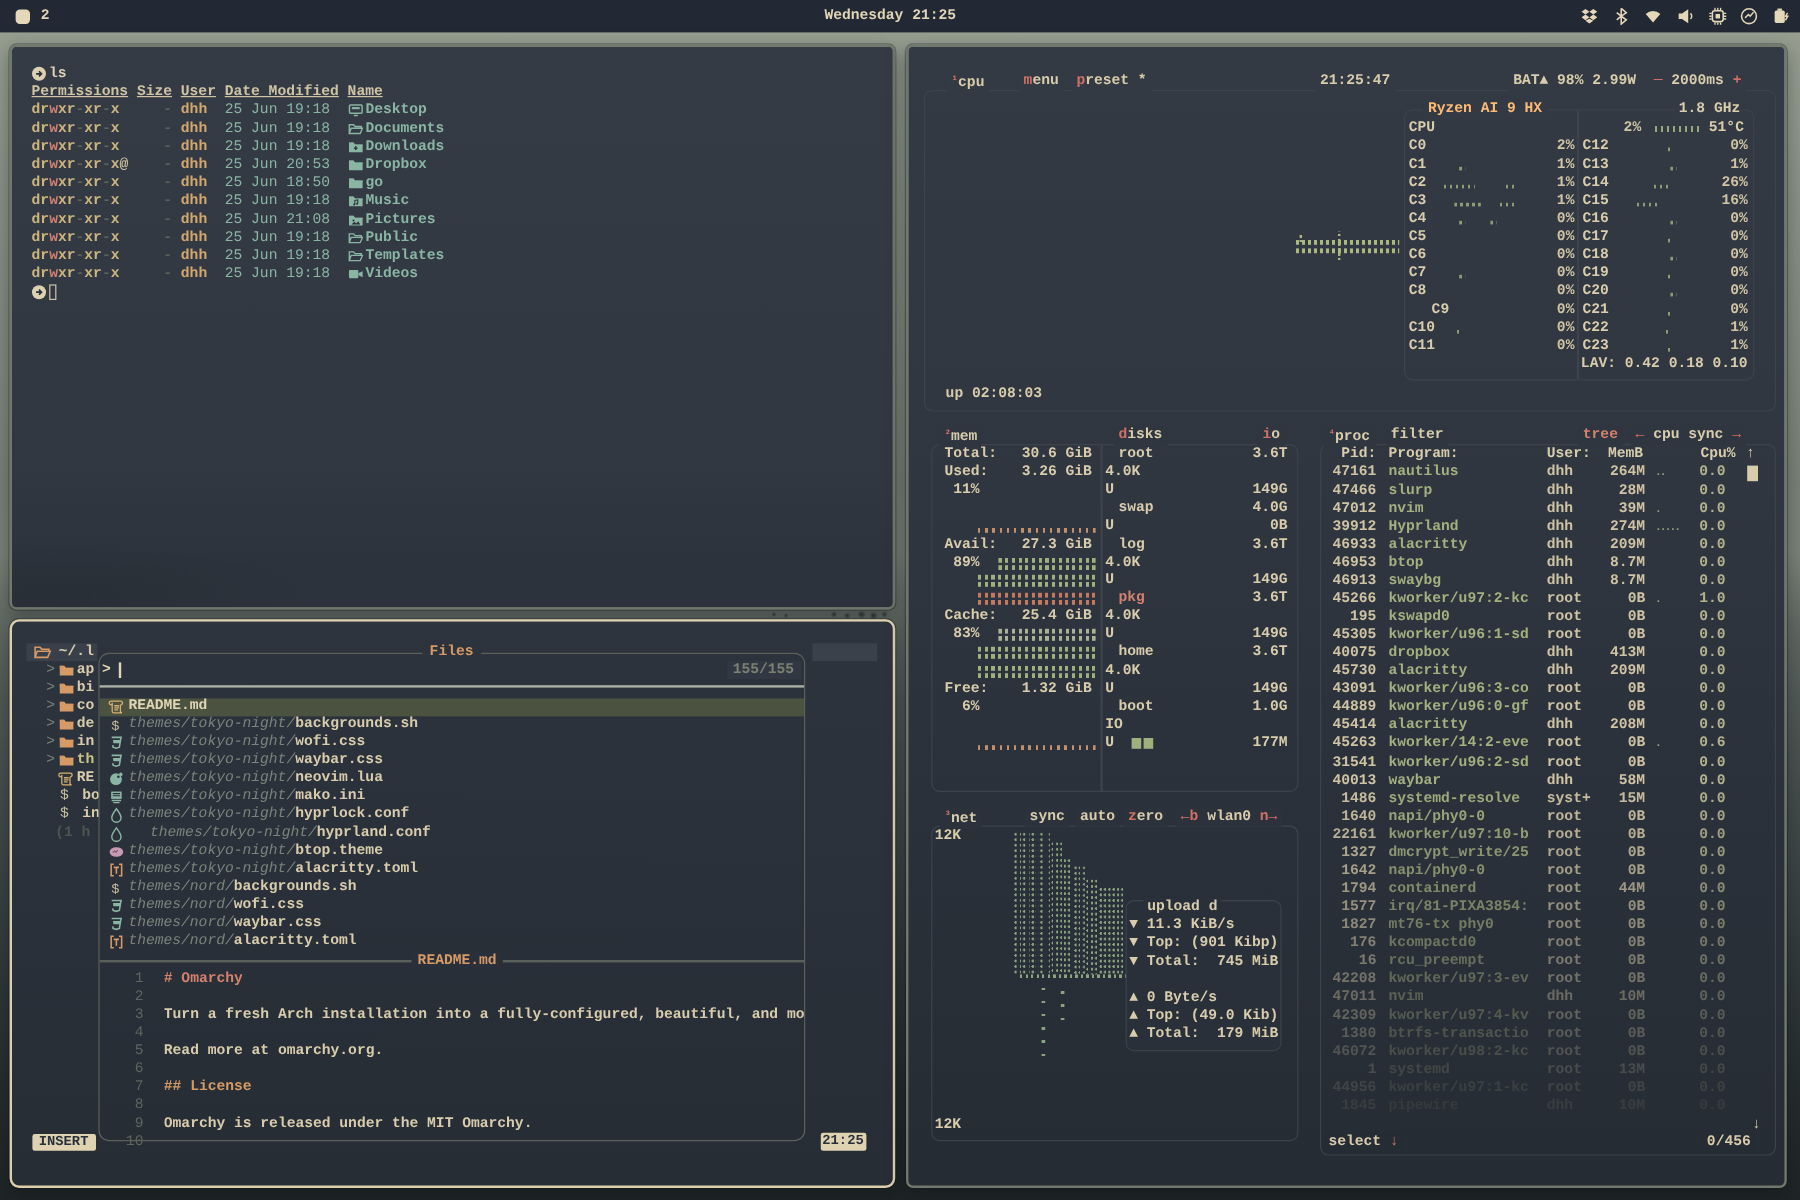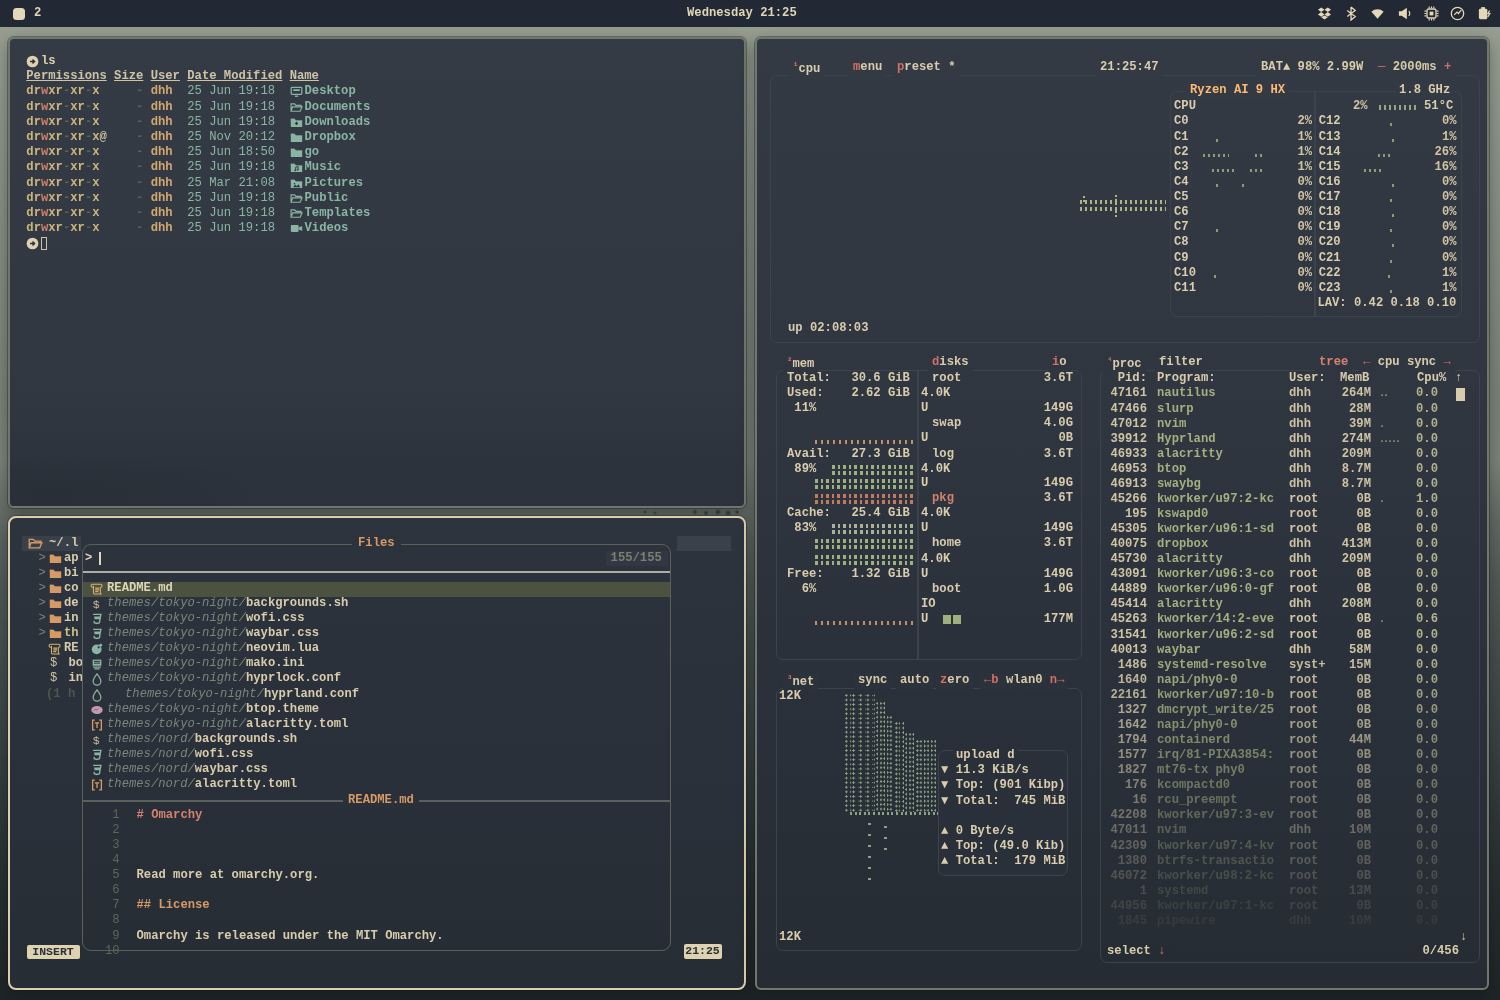--- a/index.html
+++ b/index.html
@@ -80,21 +80,21 @@
     <div class="t r" style="left:177.3px;top:75.7px;"><span style="color:#8ab5a3;">25 Jun 19:18</span></div>
     <svg width="13" height="13" viewBox="0 0 16 16" style="position:absolute;left:279.8px;top:76.7px">
       <path d="M1 3.5 h4.6 l1.6 2 H15 v8 H1 z" fill="#8ab5a3"></path>
       <path d="M1 3.5 h4.6 l1.6 2 H15 v1.4 H1 z" fill="#8ab5a3" opacity=".75"></path>
       <path d="M8 7 v3 M6.3 8.6 L8 10.4 L9.7 8.6" stroke="#2b313c" stroke-width="1.3" fill="none"></path>
     </svg>
     <div class="t" style="left:294.5px;top:75.7px;"><span style="color:#8ab5a3;font-weight:bold;">Downloads</span></div>
     <div class="t" style="left:16.3px;top:90.9px;"><span style="color:#ccb57e;">d</span><span style="color:#ccb57e;">r</span><span style="color:#d4816e;">w</span><span style="color:#ccb57e;">x</span><span style="color:#ccb57e;">r</span><span style="color:#58615a;">-</span><span style="color:#ccb57e;">x</span><span style="color:#ccb57e;">r</span><span style="color:#58615a;">-</span><span style="color:#ccb57e;">x</span><span style="color:#cfc3a4;">@</span></div>
     <div class="t" style="left:126.1px;top:90.9px;"><span style="color:#58615a;">-</span></div>
     <div class="t" style="left:140.7px;top:90.9px;"><span style="color:#d2a86f;font-weight:bold;">dhh</span></div>
-    <div class="t r" style="left:177.3px;top:90.9px;"><span style="color:#8ab5a3;">25 Nov 20:12</span></div>
+    <div class="t r" style="left:177.3px;top:90.9px;"><span style="color:#8ab5a3;">25 Jun 20:53</span></div>
     <svg width="13" height="13" viewBox="0 0 16 16" style="position:absolute;left:279.8px;top:91.9px">
       <path d="M1 3.5 h4.6 l1.6 2 H15 v8 H1 z" fill="#8ab5a3"></path>
       <path d="M1 3.5 h4.6 l1.6 2 H15 v1.4 H1 z" fill="#8ab5a3" opacity=".75"></path>
     </svg>
     <div class="t" style="left:294.5px;top:90.9px;"><span style="color:#8ab5a3;font-weight:bold;">Dropbox</span></div>
     <div class="t" style="left:16.3px;top:106.1px;"><span style="color:#ccb57e;">d</span><span style="color:#ccb57e;">r</span><span style="color:#d4816e;">w</span><span style="color:#ccb57e;">x</span><span style="color:#ccb57e;">r</span><span style="color:#58615a;">-</span><span style="color:#ccb57e;">x</span><span style="color:#ccb57e;">r</span><span style="color:#58615a;">-</span><span style="color:#ccb57e;">x</span></div>
     <div class="t" style="left:126.1px;top:106.1px;"><span style="color:#58615a;">-</span></div>
     <div class="t" style="left:140.7px;top:106.1px;"><span style="color:#d2a86f;font-weight:bold;">dhh</span></div>
     <div class="t r" style="left:177.3px;top:106.1px;"><span style="color:#8ab5a3;">25 Jun 18:50</span></div>
     <svg width="13" height="13" viewBox="0 0 16 16" style="position:absolute;left:279.8px;top:107.1px">
@@ -110,21 +110,21 @@
       <path d="M1 3.5 h4.6 l1.6 2 H15 v8 H1 z" fill="#8ab5a3"></path>
       <path d="M1 3.5 h4.6 l1.6 2 H15 v1.4 H1 z" fill="#8ab5a3" opacity=".75"></path>
       <path d="M7 11.5 V7.5 l3 -.7 v4" stroke="#2b313c" stroke-width="1.1" fill="none"></path>
       <circle cx="6.3" cy="11.6" r="1" fill="#2b313c"></circle>
       <circle cx="9.3" cy="10.9" r="1" fill="#2b313c"></circle>
     </svg>
     <div class="t" style="left:294.5px;top:121.3px;"><span style="color:#8ab5a3;font-weight:bold;">Music</span></div>
     <div class="t" style="left:16.3px;top:136.5px;"><span style="color:#ccb57e;">d</span><span style="color:#ccb57e;">r</span><span style="color:#d4816e;">w</span><span style="color:#ccb57e;">x</span><span style="color:#ccb57e;">r</span><span style="color:#58615a;">-</span><span style="color:#ccb57e;">x</span><span style="color:#ccb57e;">r</span><span style="color:#58615a;">-</span><span style="color:#ccb57e;">x</span></div>
     <div class="t" style="left:126.1px;top:136.5px;"><span style="color:#58615a;">-</span></div>
     <div class="t" style="left:140.7px;top:136.5px;"><span style="color:#d2a86f;font-weight:bold;">dhh</span></div>
-    <div class="t r" style="left:177.3px;top:136.5px;"><span style="color:#8ab5a3;">25 Mar 21:08</span></div>
+    <div class="t r" style="left:177.3px;top:136.5px;"><span style="color:#8ab5a3;">25 Jun 21:08</span></div>
     <svg width="13" height="13" viewBox="0 0 16 16" style="position:absolute;left:279.8px;top:137.5px">
       <path d="M1 3.5 h4.6 l1.6 2 H15 v8 H1 z" fill="#8ab5a3"></path>
       <path d="M1 3.5 h4.6 l1.6 2 H15 v1.4 H1 z" fill="#8ab5a3" opacity=".75"></path>
       <circle cx="5.6" cy="8.3" r="1" fill="#2b313c"></circle>
       <path d="M3.5 12.5 L6.5 9.5 l2 2 2-2.5 2 3.5 z" fill="#2b313c"></path>
     </svg>
     <div class="t" style="left:294.5px;top:136.5px;"><span style="color:#8ab5a3;font-weight:bold;">Pictures</span></div>
     <div class="t" style="left:16.3px;top:151.7px;"><span style="color:#ccb57e;">d</span><span style="color:#ccb57e;">r</span><span style="color:#d4816e;">w</span><span style="color:#ccb57e;">x</span><span style="color:#ccb57e;">r</span><span style="color:#58615a;">-</span><span style="color:#ccb57e;">x</span><span style="color:#ccb57e;">r</span><span style="color:#58615a;">-</span><span style="color:#ccb57e;">x</span></div>
     <div class="t" style="left:126.1px;top:151.7px;"><span style="color:#58615a;">-</span></div>
     <div class="t" style="left:140.7px;top:151.7px;"><span style="color:#d2a86f;font-weight:bold;">dhh</span></div>
@@ -278,20 +278,21 @@
       <path d="M5.5 2.5 H3 v11 h2.5 M10.5 2.5 H13 v11 h-2.5" stroke="#d59a66" stroke-width="1.5" fill="none"></path>
       <path d="M5.5 5.5 h5 M8 5.5 v6" stroke="#d59a66" stroke-width="1.5" fill="none"></path>
     </svg>
     <div class="t" style="left:97.0px;top:259.1px;"><span style="color:#78857a;font-style:italic;font-weight:normal;">themes/nord/</span><span style="color:#d8ccac;">alacritty.toml</span></div>
     <div style="position:absolute;left:72.5px;top:282.0px;width:587.5px;height:1.5px;background:#59615a"></div>
     <div class="t" style="left:333.0px;top:274.5px;background:#2a3039;padding:0 5px"><span style="color:#d59a66;font-weight:bold;">README.md</span></div>
     <div class="t r" style="left:102.2px;top:289.7px;"><span style="color:#5d665e;">1</span></div>
     <div class="t" style="left:126.5px;top:289.7px;max-width:533px;overflow:hidden"><span style="color:#d4816e;"># Omarchy</span></div>
     <div class="t r" style="left:102.2px;top:304.8px;"><span style="color:#5d665e;">2</span></div>
     <div class="t r" style="left:102.2px;top:319.9px;"><span style="color:#5d665e;">3</span></div>
+    <div class="t" style="left:126.5px;top:319.9px;max-width:533px;overflow:hidden"><span style="color:#d8ccac;">Turn a fresh Arch installation into a fully-configured, beautiful, and mo</span></div>
     <div class="t r" style="left:102.2px;top:335.0px;"><span style="color:#5d665e;">4</span></div>
     <div class="t r" style="left:102.2px;top:350.1px;"><span style="color:#5d665e;">5</span></div>
     <div class="t" style="left:126.5px;top:350.1px;max-width:533px;overflow:hidden"><span style="color:#d8ccac;">Read more at omarchy.org.</span></div>
     <div class="t r" style="left:102.2px;top:365.2px;"><span style="color:#5d665e;">6</span></div>
     <div class="t r" style="left:102.2px;top:380.3px;"><span style="color:#5d665e;">7</span></div>
     <div class="t" style="left:126.5px;top:380.3px;max-width:533px;overflow:hidden"><span style="color:#d59a66;">## License</span></div>
     <div class="t r" style="left:102.2px;top:395.4px;"><span style="color:#5d665e;">8</span></div>
     <div class="t r" style="left:102.2px;top:410.5px;"><span style="color:#5d665e;">9</span></div>
     <div class="t" style="left:126.5px;top:410.5px;max-width:533px;overflow:hidden"><span style="color:#d8ccac;">Omarchy is released under the MIT Omarchy.</span></div>
     <div class="t r" style="left:94.9px;top:425.6px;"><span style="color:#5d665e;">10</span></div>
@@ -342,21 +343,21 @@
     <div class="t" style="left:561.7px;top:166.1px;"><span style="color:#d8ccac;font-weight:bold;">C18</span></div>
     <div class="t" style="left:684.9px;top:166.1px;"><span style="color:#cfc3a4;">0%</span></div>
     <div class="t" style="left:417.0px;top:181.2px;"><span style="color:#d8ccac;font-weight:bold;">C7</span></div>
     <div class="t" style="left:540.4px;top:181.2px;"><span style="color:#cfc3a4;">0%</span></div>
     <div class="t" style="left:561.7px;top:181.2px;"><span style="color:#d8ccac;font-weight:bold;">C19</span></div>
     <div class="t" style="left:684.9px;top:181.2px;"><span style="color:#cfc3a4;">0%</span></div>
     <div class="t" style="left:417.0px;top:196.4px;"><span style="color:#d8ccac;font-weight:bold;">C8</span></div>
     <div class="t" style="left:540.4px;top:196.4px;"><span style="color:#cfc3a4;">0%</span></div>
     <div class="t" style="left:561.7px;top:196.4px;"><span style="color:#d8ccac;font-weight:bold;">C20</span></div>
     <div class="t" style="left:684.9px;top:196.4px;"><span style="color:#cfc3a4;">0%</span></div>
-    <div class="t" style="left:417.0px;top:211.5px;"><span style="color:#d8ccac;font-weight:bold;">C9</span></div>
+    <div class="t" style="left:417.0px;top:211.5px;"><span style="color:#d8ccac;font-weight:bold;margin-left:19px;">C9</span></div>
     <div class="t" style="left:540.4px;top:211.5px;"><span style="color:#cfc3a4;">0%</span></div>
     <div class="t" style="left:561.7px;top:211.5px;"><span style="color:#d8ccac;font-weight:bold;">C21</span></div>
     <div class="t" style="left:684.9px;top:211.5px;"><span style="color:#cfc3a4;">0%</span></div>
     <div class="t" style="left:417.0px;top:226.6px;"><span style="color:#d8ccac;font-weight:bold;">C10</span></div>
     <div class="t" style="left:540.4px;top:226.6px;"><span style="color:#cfc3a4;">0%</span></div>
     <div class="t" style="left:561.7px;top:226.6px;"><span style="color:#d8ccac;font-weight:bold;">C22</span></div>
     <div class="t" style="left:684.9px;top:226.6px;"><span style="color:#cfc3a4;">1%</span></div>
     <div class="t" style="left:417.0px;top:241.7px;"><span style="color:#d8ccac;font-weight:bold;">C11</span></div>
     <div class="t" style="left:540.4px;top:241.7px;"><span style="color:#cfc3a4;">0%</span></div>
     <div class="t" style="left:561.7px;top:241.7px;"><span style="color:#d8ccac;font-weight:bold;">C23</span></div>
@@ -389,21 +390,21 @@
     <div class="dots" style="left:326px;top:156px;width:2.4px;height:7px;background:repeating-linear-gradient(0deg,#aab87f 0 2px,transparent 2px 4px)"></div>
     <div class="t" style="left:31.0px;top:282.4px;"><span style="color:#d8ccac;">up 02:08:03</span></div>
 <div class="box" style="left:19px;top:331px;width:306px;height:290px"></div>
     <div style="position:absolute;left:160px;top:331px;width:1.5px;height:290px;background:#3c434d"></div>
     <div class="t" style="left:26.0px;top:316.4px;background:#2f363f;padding:0 4px"><span style="color:#cf6f66;font-size:9px;vertical-align:3px;">²</span><span style="color:#d8ccac;font-weight:bold;">mem</span></div>
     <div class="t" style="left:171.0px;top:316.4px;background:#2f363f;padding:0 4px"><span style="color:#cf6f66;">d</span><span style="color:#d8ccac;">isks</span></div>
     <div class="t" style="left:291.0px;top:316.4px;background:#2f363f;padding:0 4px"><span style="color:#cf6f66;">i</span><span style="color:#d8ccac;">o</span></div>
     <div class="t" style="left:30.0px;top:332.4px;"><span style="color:#d8ccac;font-weight:bold;">Total:</span></div>
     <div class="t" style="left:94.4px;top:332.4px;"><span style="color:#d8ccac;">30.6 GiB</span></div>
     <div class="t" style="left:30.0px;top:347.4px;"><span style="color:#d8ccac;font-weight:bold;">Used:</span></div>
-    <div class="t" style="left:94.4px;top:347.4px;"><span style="color:#d8ccac;">2.62 GiB</span></div>
+    <div class="t" style="left:94.4px;top:347.4px;"><span style="color:#d8ccac;">3.26 GiB</span></div>
     <div class="t" style="left:30.0px;top:362.4px;"><span style="color:#d8ccac;font-weight:bold;"> 11%</span></div>
     <div class="t" style="left:30.0px;top:408.4px;"><span style="color:#d8ccac;font-weight:bold;">Avail:</span></div>
     <div class="t" style="left:94.4px;top:408.4px;"><span style="color:#d8ccac;">27.3 GiB</span></div>
     <div class="t" style="left:30.0px;top:423.4px;"><span style="color:#d8ccac;font-weight:bold;"> 89%</span></div>
     <div class="t" style="left:30.0px;top:467.4px;"><span style="color:#d8ccac;font-weight:bold;">Cache:</span></div>
     <div class="t" style="left:94.4px;top:467.4px;"><span style="color:#d8ccac;">25.4 GiB</span></div>
     <div class="t" style="left:30.0px;top:482.4px;"><span style="color:#d8ccac;font-weight:bold;"> 83%</span></div>
     <div class="t" style="left:30.0px;top:528.4px;"><span style="color:#d8ccac;font-weight:bold;">Free:</span></div>
     <div class="t" style="left:94.4px;top:528.4px;"><span style="color:#d8ccac;">1.32 GiB</span></div>
     <div class="t" style="left:30.0px;top:543.4px;"><span style="color:#d8ccac;font-weight:bold;">  6%</span></div>

